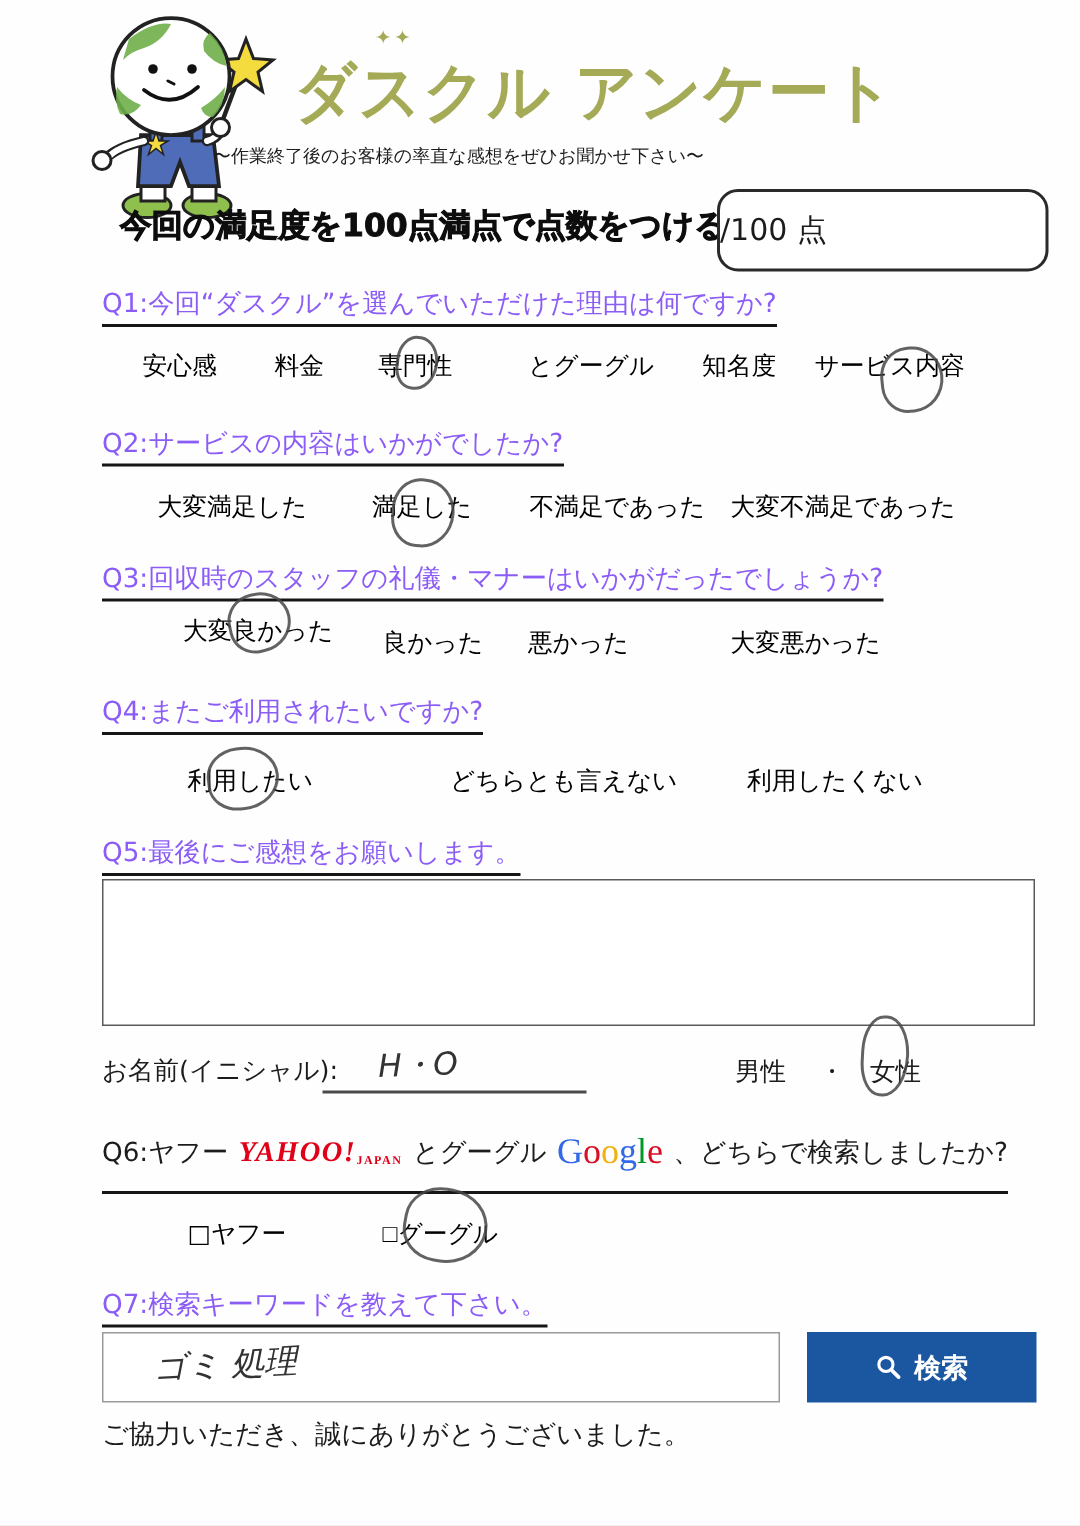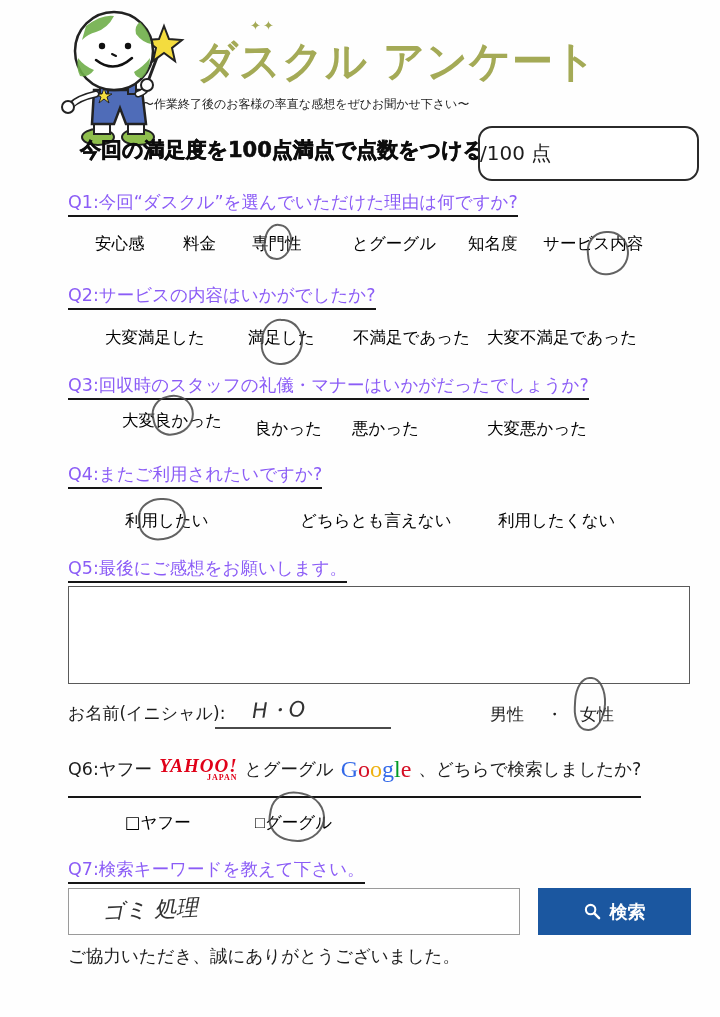--- a/index.html
+++ b/index.html
@@ -49,21 +49,21 @@
   .plain{ font-size:17px; white-space:nowrap; }
   .hand{ color:#333; font-style:italic; }
   .name-underline{ left:215px; top:727px; width:176px; height:2px; background:#4a4a4a; }
 
   
   .q6-header{
     left:68px; top:756px; display:inline-flex; align-items:center; gap:7px;
     border-bottom:2px solid #161616; padding-bottom:14px; white-space:nowrap;
   }
   .q6-header .txt{ font-size:17.5px; }
-  .yahoo{ display:flex; flex-direction:column; align-items:flex-end; line-height:1;
+  .yahoo{ display:flex; flex-direction:row; align-items:flex-end; line-height:1;
           font-family:"Liberation Serif","DejaVu Serif",serif; color:#e00018; }
   .yahoo .main{ font-size:19px; font-weight:bold; font-style:italic; letter-spacing:1px; }
   .yahoo .sub{ font-size:8px; font-weight:bold; margin-top:-1px; letter-spacing:1px; }
   .google{ font-family:"Liberation Serif","DejaVu Serif",serif; font-size:24px; line-height:1; }
   .google .l0,.google .l3{ color:#3369E8; }
   .google .l1,.google .l5{ color:#D50F25; }
   .google .l2{ color:#EEB211; }
   .google .l4{ color:#009925; }
 
   

